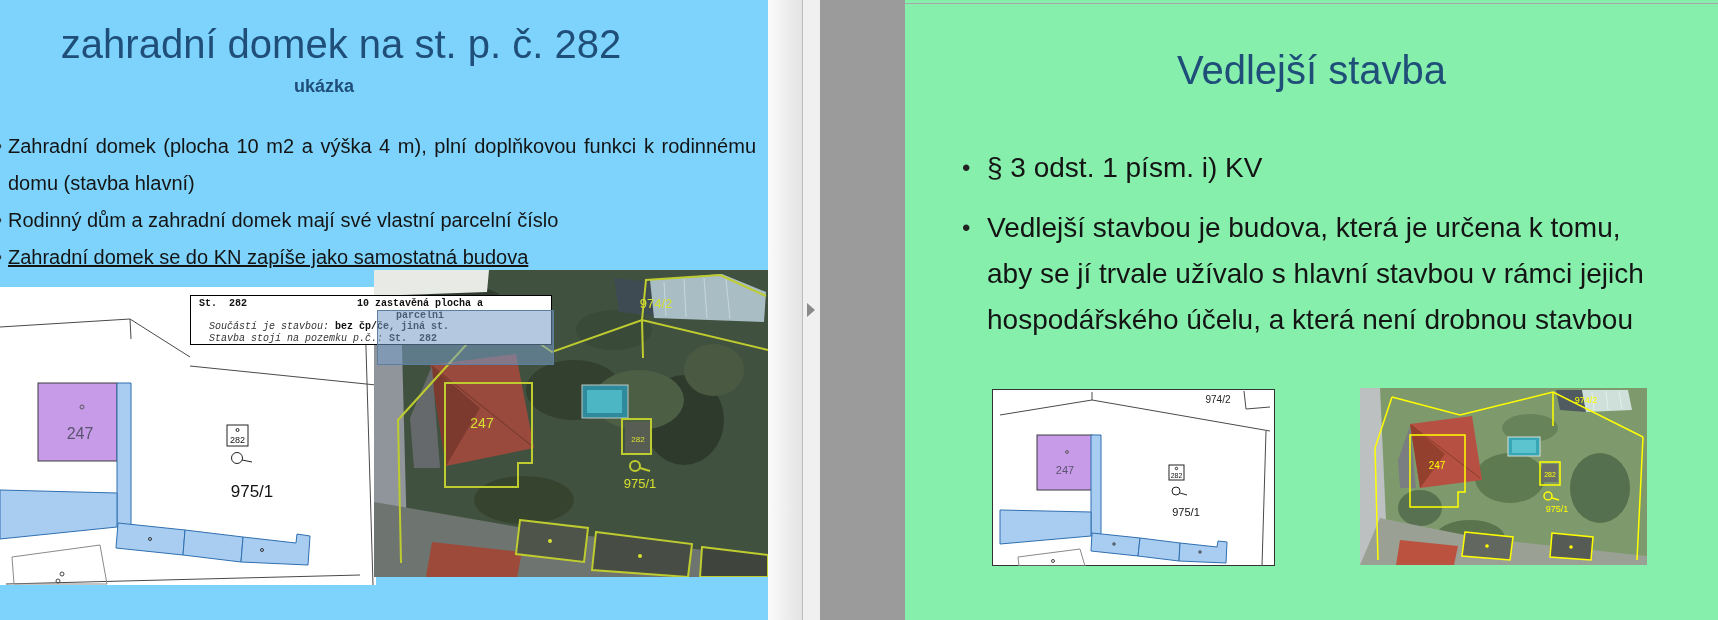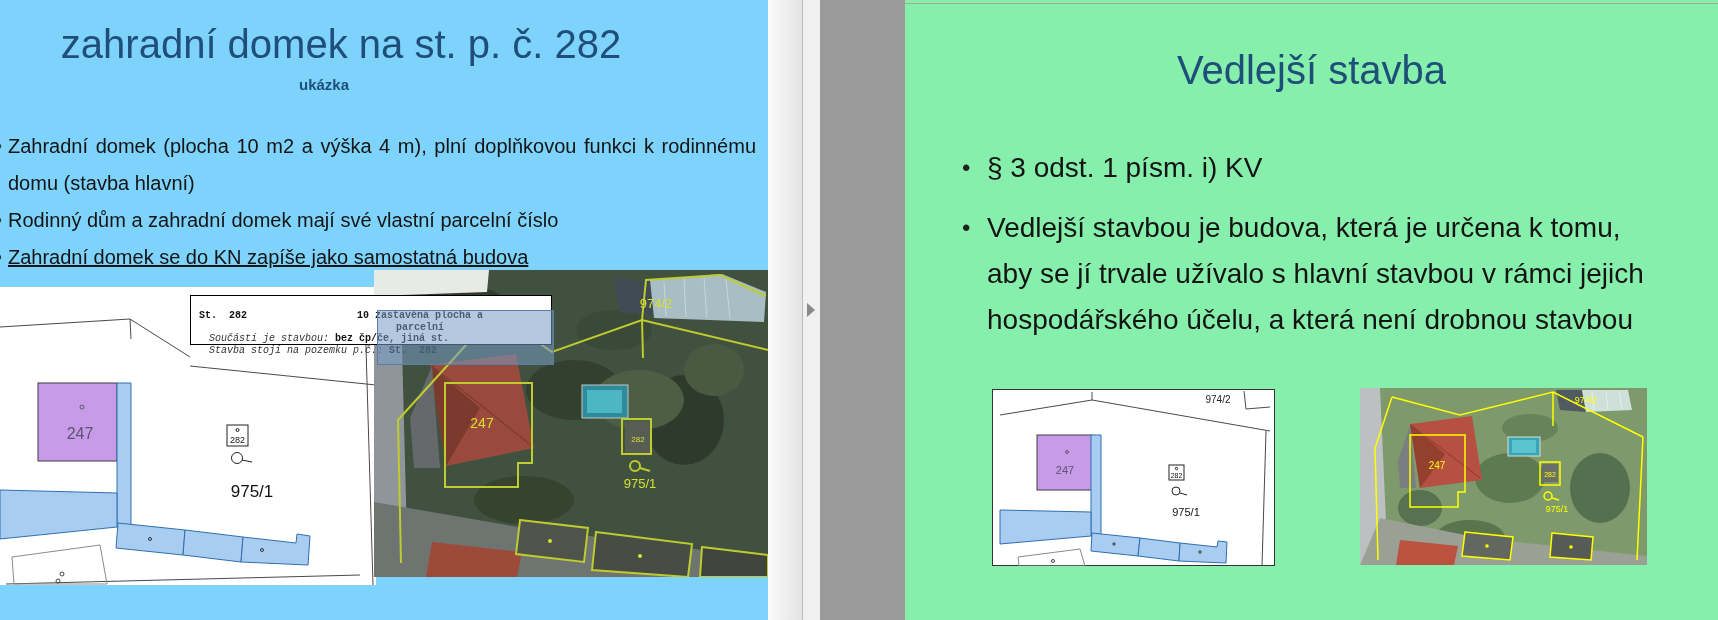--- a/index.html
+++ b/index.html
@@ -4,31 +4,31 @@
 <style>
   html,body{margin:0;padding:0;background:#fff;}
   .screen{position:relative;width:1718px;height:620px;overflow:hidden;background:#fff;
           font-family:"Liberation Sans",sans-serif;}
 
   
   .pane-left{position:absolute;left:0;top:0;width:770px;height:620px;background:#7dd3fc;}
   .ls-title{position:absolute;left:0;top:22px;width:682px;text-align:center;
             font-size:40px;color:#1F4E79;white-space:nowrap;}
   .ls-subtitle{position:absolute;left:0;top:76px;width:648px;text-align:center;
-               font-size:15px;font-weight:bold;color:#1F4E79;}
+               font-size:18px;font-weight:bold;color:#1F4E79;}
   .ls-bullets{position:absolute;left:8px;top:128px;width:748px;margin:0;padding:0;
               list-style:none;font-size:20px;line-height:37px;color:#141414;}
   .ls-bullets li{position:relative;text-align:justify;}
   .ls-bullets li::before{content:"•";position:absolute;left:-13px;top:0;color:#333;}
   .ls-bullets li.u{text-decoration:underline;}
 
   
   .infobox{position:absolute;left:190px;top:295px;width:362px;height:50px;background:#fff;
            border:1px solid #000;font-family:"Liberation Mono","DejaVu Sans Mono",monospace;
-           font-size:10px;line-height:11.5px;color:#111;padding-top:14px;box-sizing:border-box;z-index:4;}
+           font-size:10px;line-height:11.5px;color:#111;padding-top:2px;box-sizing:border-box;z-index:4;}
   .ib-row1{display:flex;}
   .ib-c1{width:158px;padding-left:8px;font-weight:bold;white-space:pre;}
   .ib-c2{font-weight:bold;}
   .ib-row2{margin-left:205px;font-weight:bold;}
   .ib-row3,.ib-row4{margin-left:18px;}
   .ib-lab{font-style:italic;color:#333;}
   .ib-val{font-weight:bold;white-space:pre;}
 
   .highlight{position:absolute;left:377px;top:310px;width:175px;height:53px;
              background:rgba(118,156,199,0.55);border:1px solid #5c7f9f;z-index:6;}

